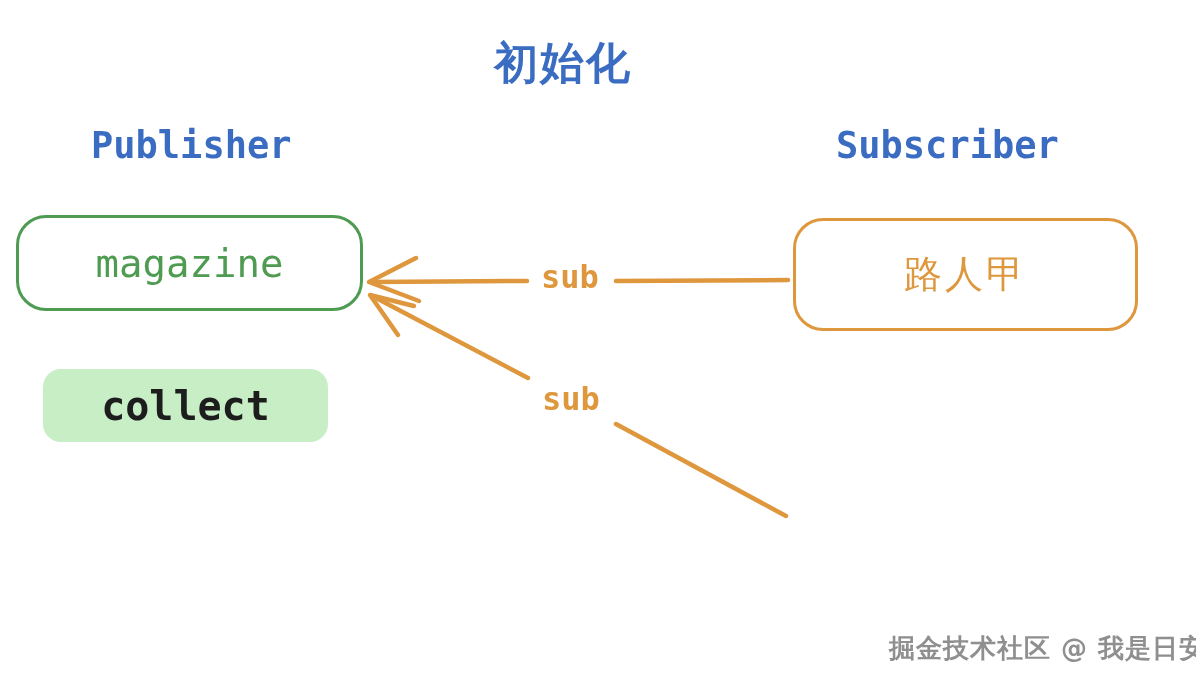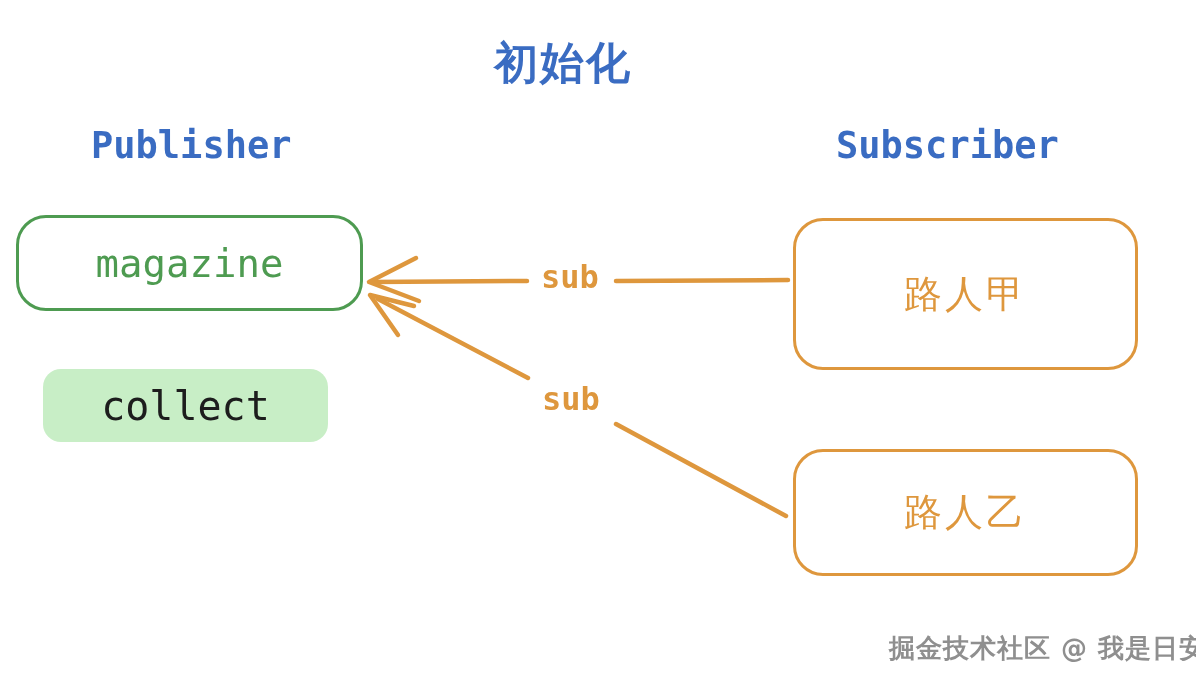--- a/index.html
+++ b/index.html
@@ -47,33 +47,33 @@
     font-size: 39px;
   }
   .node.orange-outline {
     border: 3.5px solid var(--orange);
     color: var(--orange);
     font-size: 38px;
     font-weight: 500;
     letter-spacing: 3px;
   }
   .node.magazine { left: 16px; top: 215px; width: 347px; height: 96px; }
-  .node.sub-a   { left: 793px; top: 218px; width: 345px; height: 152px; }
+  .node.sub-a   { left: 793px; top: 218px; width: 345px; height: 113px; }
   .node.sub-b   { left: 793px; top: 449px; width: 345px; height: 127px; }
 
   .pill {
     left: 43px; top: 369px; width: 285px; height: 73px;
     background: var(--green_fill);
     border-radius: 18px;
     display: flex;
     align-items: center;
     justify-content: center;
     font-family: "DejaVu Sans Mono", monospace;
     font-size: 40px;
-    font-weight: 400;
+    font-weight: 700;
     color: var(--dark);
   }
 
   .edge-label {
     font-family: "DejaVu Sans Mono", monospace;
     font-size: 32px;
     font-weight: 600;
     color: var(--orange);
     white-space: nowrap;
   }
@@ -125,22 +125,19 @@
   </div>
 
   <div class="abs pill">
     <span>collect</span>
   </div>
 
   <div class="abs node orange-outline sub-a">
     <span>路人甲</span>
   </div>
 
-  <div class="abs node orange-outline sub-b">
-    <span>路人乙</span>
-  </div>
 
   <div class="abs edge-label sub1">sub</div>
   <div class="abs edge-label sub2">sub</div>
 
   <div class="abs watermark">掘金技术社区 @ 我是日安</div>
 
 </div>
 
 </body></html>

